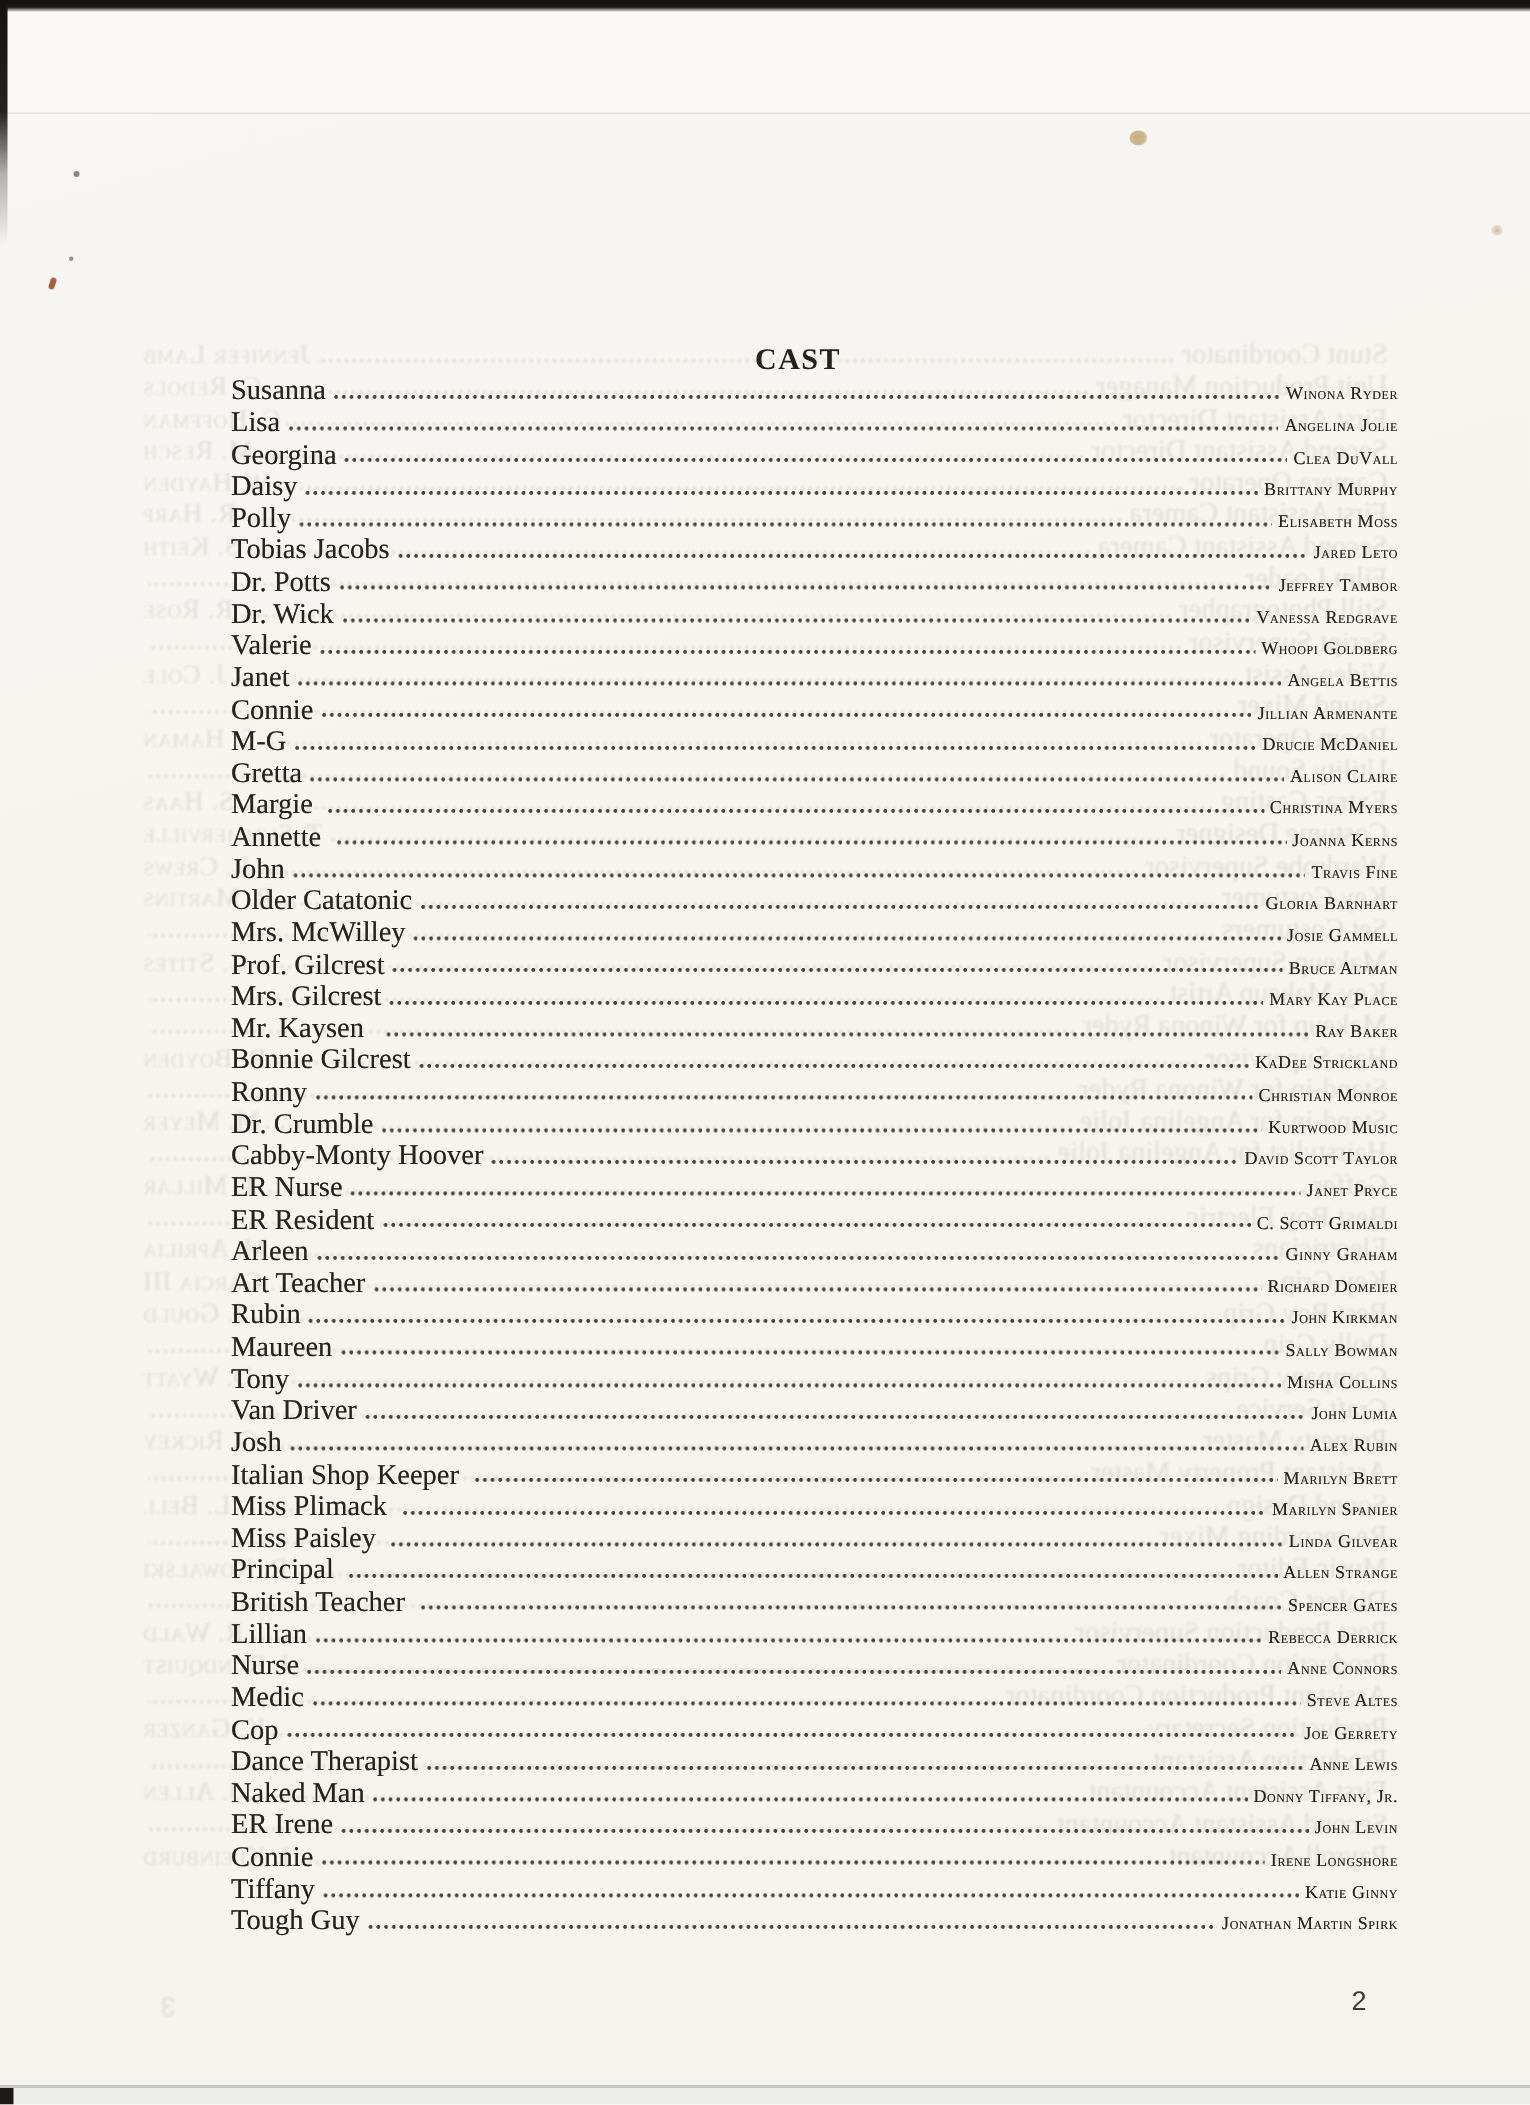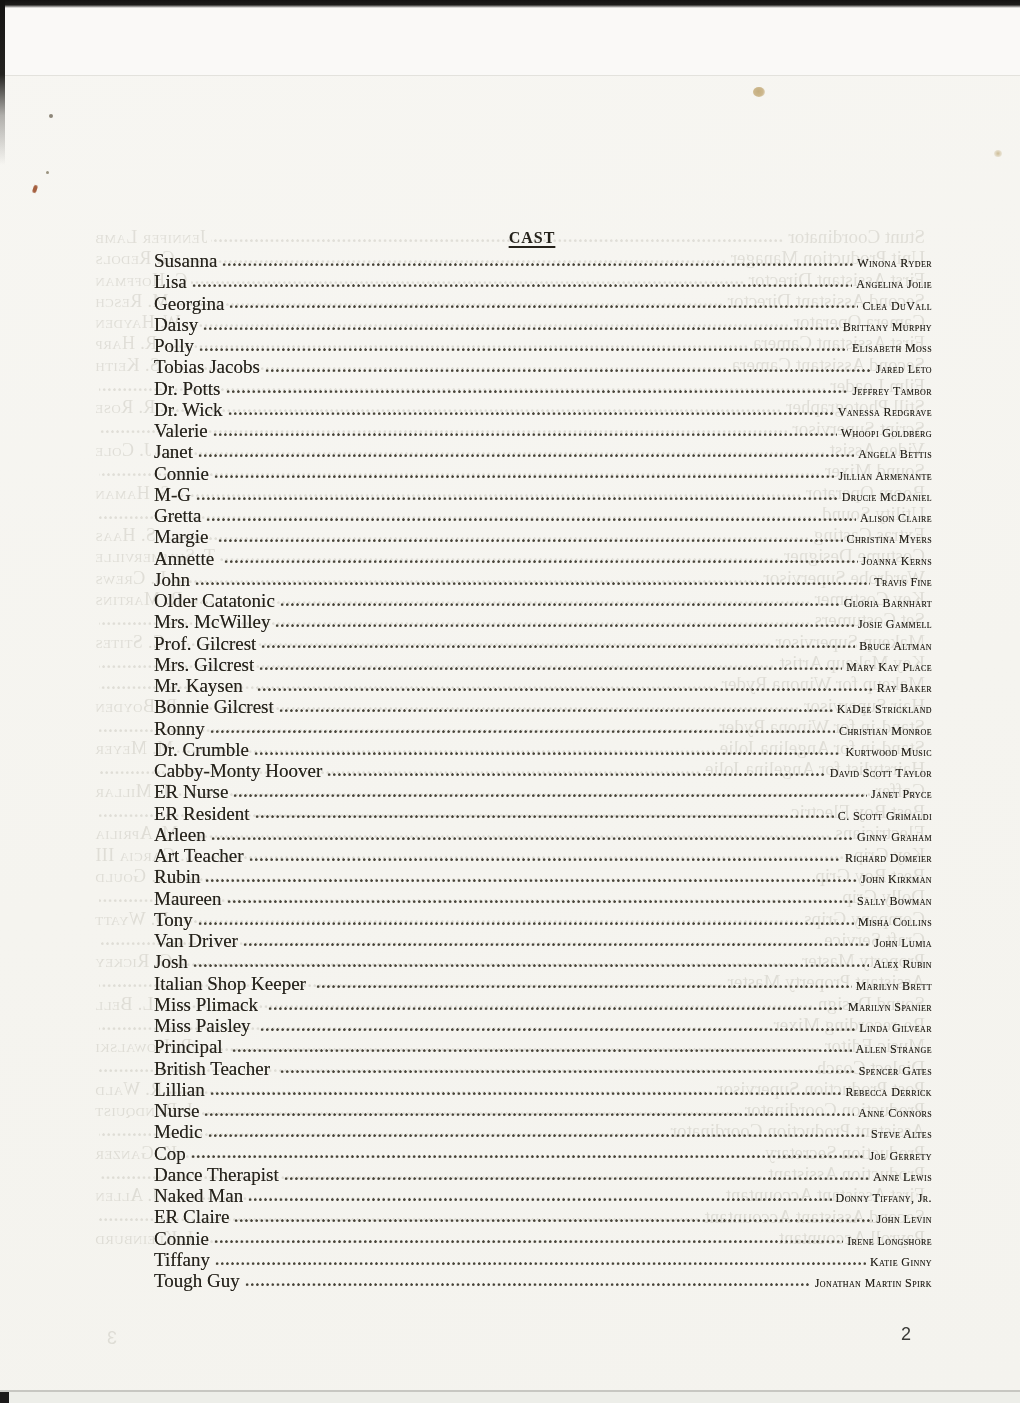--- a/index.html
+++ b/index.html
@@ -37,22 +37,22 @@
   .brow .btitle{white-space:pre;}
   .brow .bdots{flex:1;align-self:flex-end;height:6px;margin:0 4px 3.5px 5px;
     background-image:radial-gradient(circle at 2.1px 2.6px,#6e6a57 1.05px,rgba(110,106,87,0) 1.5px);
     background-size:5.15px 6px;background-repeat:repeat-x;}
   .brow .bname{font-variant:small-caps;font-size:18px;letter-spacing:.4px;white-space:pre;}
   .bleed-pagenum{position:absolute;top:1102px;right:12px;
     font-family:"Liberation Sans",sans-serif;font-size:18px;}
 
   
   .page-title{position:absolute;left:143px;top:184px;width:778px;z-index:3;
-    text-align:center;font-size:16px;font-weight:600;letter-spacing:1px;color:#25221b;
-    text-decoration:underline;text-underline-offset:3px;text-decoration-thickness:1.5px;margin-top:45px;}
+    text-align:center;font-size:20px;font-weight:600;letter-spacing:1px;color:#25221b;
+    text-underline-offset:3px;text-decoration-thickness:1.5px;margin-top:45px;}
   .cast-list{position:absolute;left:143px;top:250px;width:778px;z-index:3;margin-left:11px;}
   .row{display:flex;align-items:baseline;height:21.25px;line-height:21.25px;
     font-size:19px;color:#26231c;text-shadow:0 0 .4px rgba(38,35,28,.55);}
   .char{white-space:pre;}
   .dots{flex:1;align-self:flex-end;height:6px;margin:0 4px 3.5px 5px;
     background-image:radial-gradient(circle at 2.1px 2.6px,#474338 1.05px,rgba(71,67,56,0) 1.5px);
     background-size:5.15px 6px;background-repeat:repeat-x;}
   .actor{font-variant:small-caps;font-size:12px;letter-spacing:.4px;white-space:pre;}
   .page-number{position:absolute;left:901px;top:1324px;z-index:3;
     font-family:"Liberation Sans","DejaVu Sans",sans-serif;font-size:18px;color:#3b3b38;}
@@ -624,21 +624,21 @@
     <span class="actor">Anne Lewis</span>
   </div>
 
   <div class="row">
     <span class="char">Naked Man</span>
     <span class="dots"></span>
     <span class="actor">Donny Tiffany, Jr.</span>
   </div>
 
   <div class="row">
-    <span class="char">ER Claire</span>
+    <span class="char">ER Irene</span>
     <span class="dots"></span>
     <span class="actor">John Levin</span>
   </div>
 
   <div class="row">
     <span class="char">Connie</span>
     <span class="dots"></span>
     <span class="actor">Irene Longshore</span>
   </div>
 

